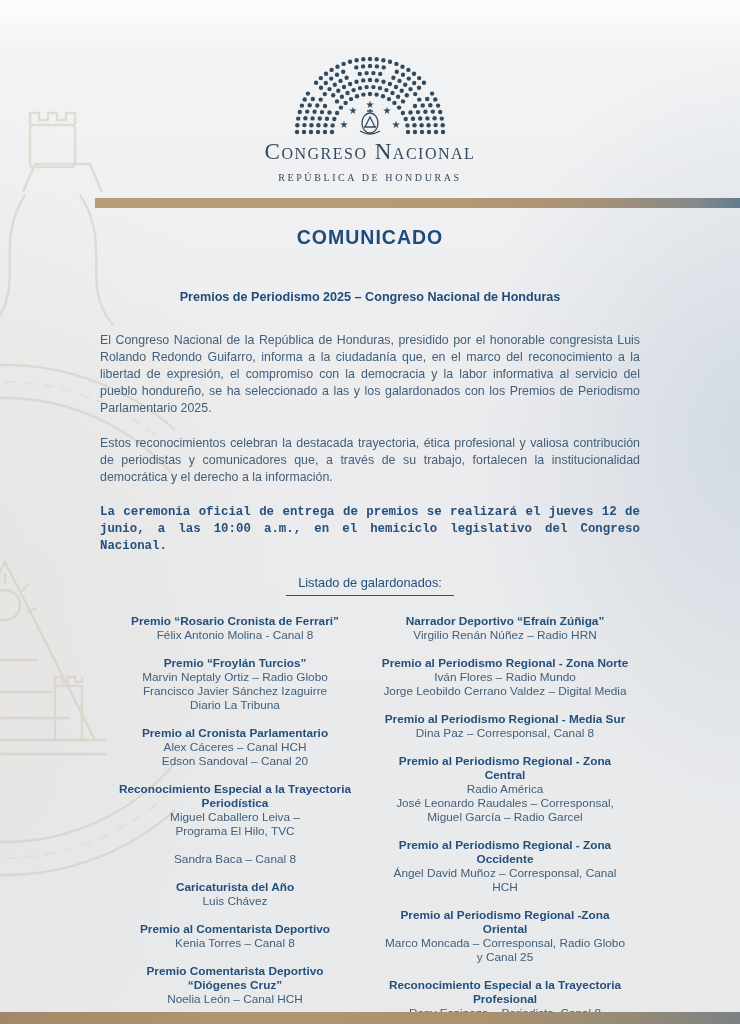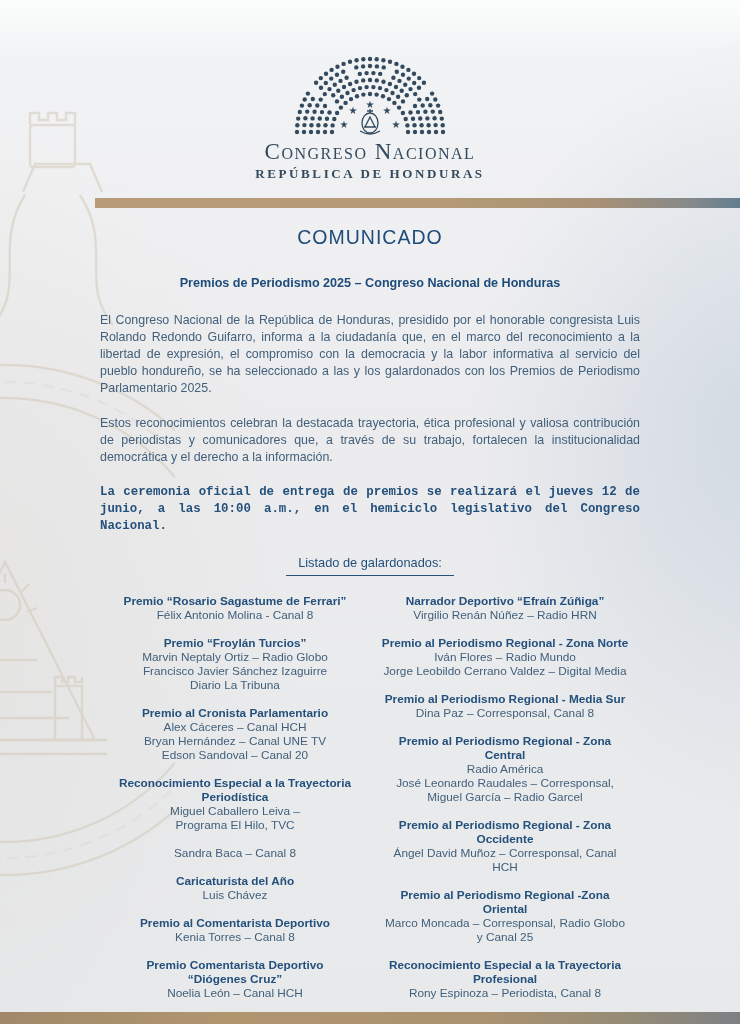--- a/index.html
+++ b/index.html
@@ -18,30 +18,30 @@
       radial-gradient(ellipse 520px 720px at -10% 60%, rgba(205,196,178,0.20), rgba(205,196,178,0) 72%),
       linear-gradient(180deg,#fcfdfd 0%,#f2f3f4 5%,#ececee 40%,#e7e9eb 100%);
   }
   
   .watermark{position:absolute;left:-125px;top:100px;width:300px;height:800px;opacity:.55;pointer-events:none;}
   .watermark *{stroke:#d3cabb;fill:none;stroke-width:2.4;}
   
   .logo{position:absolute;top:40px;left:50%;transform:translateX(-50%);text-align:center;color:var(--logo-navy);}
   .logo svg{display:block;margin:0 auto 2px;}
   .logo-name{font-family:Liberation Serif, serif;font-variant:small-caps;font-size:23px;letter-spacing:1.5px;color:var(--logo-navy);line-height:20px;}
-  .logo-sub{font-family:"Liberation Serif","DejaVu Serif",serif;font-size:13px;letter-spacing:2.6px;color:var(--logo-navy);margin-top:4px;font-weight:bold;}
+  .logo-sub{font-family:"Liberation Serif","DejaVu Serif",serif;font-size:10px;letter-spacing:2.6px;color:var(--logo-navy);margin-top:10px;}
   
   .bar-top{position:absolute;top:198px;left:95px;right:0;height:10px;
     background:linear-gradient(90deg,#b79c77 0%,#b49a75 55%,#a79176 78%,#84898c 93%,#627d8e 100%);}
   .bar-bottom{position:absolute;bottom:0;left:0;right:0;height:12px;
     background:linear-gradient(90deg,#a18869 0%,#b0966f 30%,#ab9270 65%,#958b76 85%,#7d8184 100%);}
   
   .main{position:absolute;left:100px;top:226px;width:540px;}
-  .doc-title{font-size:19.5px;font-weight:400;letter-spacing:1px;color:var(--title-blue);text-align:center;margin-bottom:27px;}
-  .doc-subtitle{font-size:12.6px;font-weight:700;color:var(--title-blue);text-align:center;margin-bottom:22px;}
+  .doc-title{font-size:19.5px;font-weight:700;letter-spacing:1px;color:var(--title-blue);text-align:center;margin-bottom:41px;}
+  .doc-subtitle{font-size:12.6px;font-weight:700;color:var(--title-blue);text-align:center;margin-bottom:28px;}
   .para{font-size:12.4px;line-height:17px;text-align:justify;color:var(--body-slate);margin-bottom:18px;}
   .para.bold{font-weight:700;color:#24507c;font-family:Liberation Mono, monospace;}
   .list-heading-wrap{text-align:center;margin:8px 0 18px;}
   .list-heading{display:inline-block;font-size:12.8px;font-weight:400;color:#24507c;
     border-bottom:1.5px solid #24507c;padding:0 12px 5px;}
   .columns{display:flex;width:540px;}
   .col{width:270px;text-align:center;}
   .award{margin-bottom:14px;}
   .award-title{font-size:11.8px;font-weight:700;color:#24507c;line-height:14px;white-space:pre-line;}
   .award-line{font-size:11.8px;color:var(--body-slate);line-height:14px;}
@@ -251,33 +251,32 @@
     <p class="para">Estos reconocimientos celebran la destacada trayectoria, ética profesional y valiosa contribución de periodistas y comunicadores que, a través de su trabajo, fortalecen la institucionalidad democrática y el derecho a la información.</p>
     <p class="para bold">La ceremonia oficial de entrega de premios se realizará el jueves 12 de junio, a las 10:00 a.m., en el hemiciclo legislativo del Congreso Nacional.</p>
 
     <div class="list-heading-wrap">
       <span class="list-heading">Listado de galardonados:</span>
     </div>
 
     <div class="columns">
       <div class="col">
           <div class="award">
-            <div class="award-title">Premio “Rosario Sagastume de Ferrari”</div>
+            <div class="award-title">Premio “Rosario Cronista de Ferrari”</div>
             <div class="award-line">Félix Antonio Molina  - Canal 8</div>
           </div>
           <div class="award">
             <div class="award-title">Premio “Froylán Turcios”</div>
             <div class="award-line">Marvin Neptaly Ortiz – Radio Globo</div>
             <div class="award-line">Francisco Javier Sánchez Izaguirre</div>
             <div class="award-line">Diario La Tribuna</div>
           </div>
           <div class="award">
             <div class="award-title">Premio al Cronista Parlamentario</div>
             <div class="award-line">Alex Cáceres – Canal HCH</div>
-            <div class="award-line">Bryan Hernández – Canal UNE TV</div>
             <div class="award-line">Edson Sandoval – Canal 20</div>
           </div>
           <div class="award">
             <div class="award-title">Reconocimiento Especial a la Trayectoria
 Periodística</div>
             <div class="award-line">Miguel Caballero Leiva –</div>
             <div class="award-line">Programa El Hilo, TVC</div>
           </div>
           <div class="award">
             <div class="award-line">Sandra Baca – Canal 8</div>

